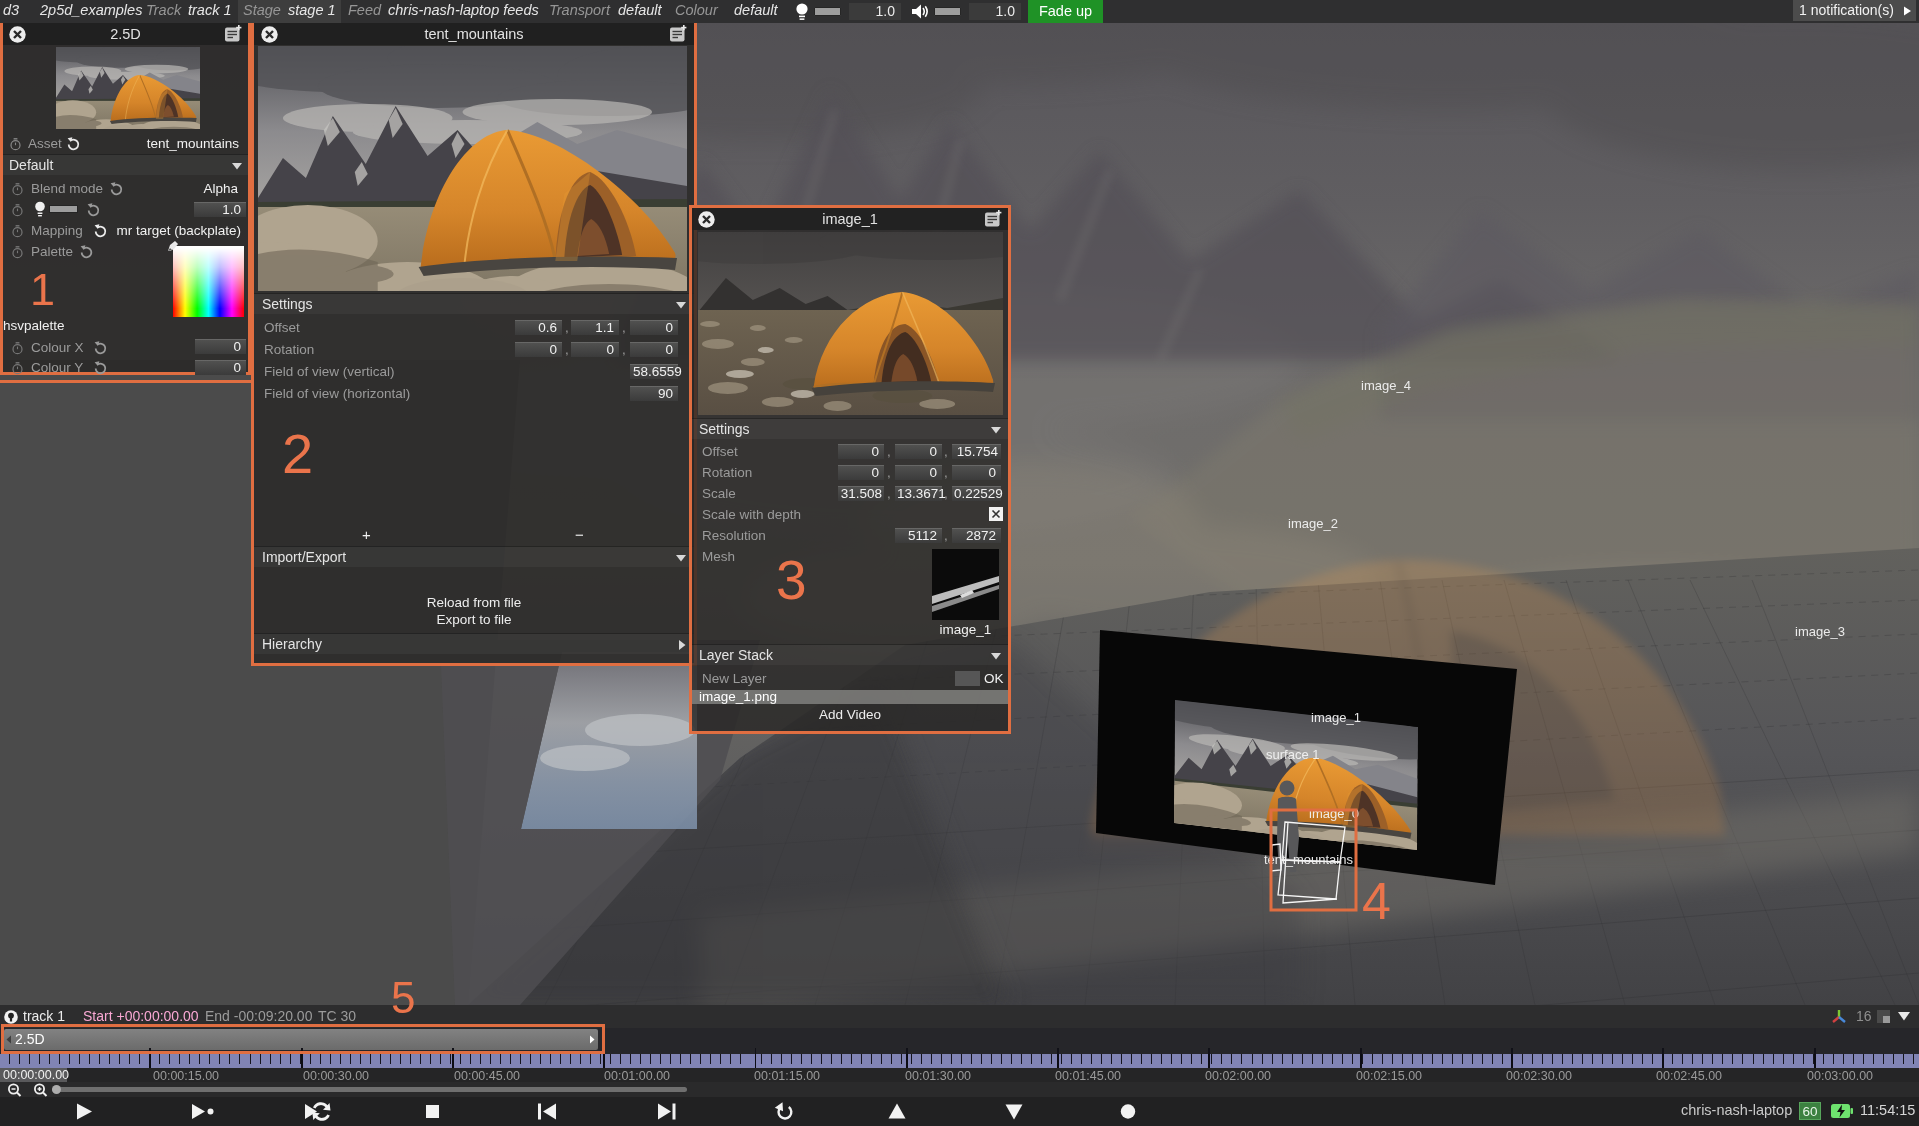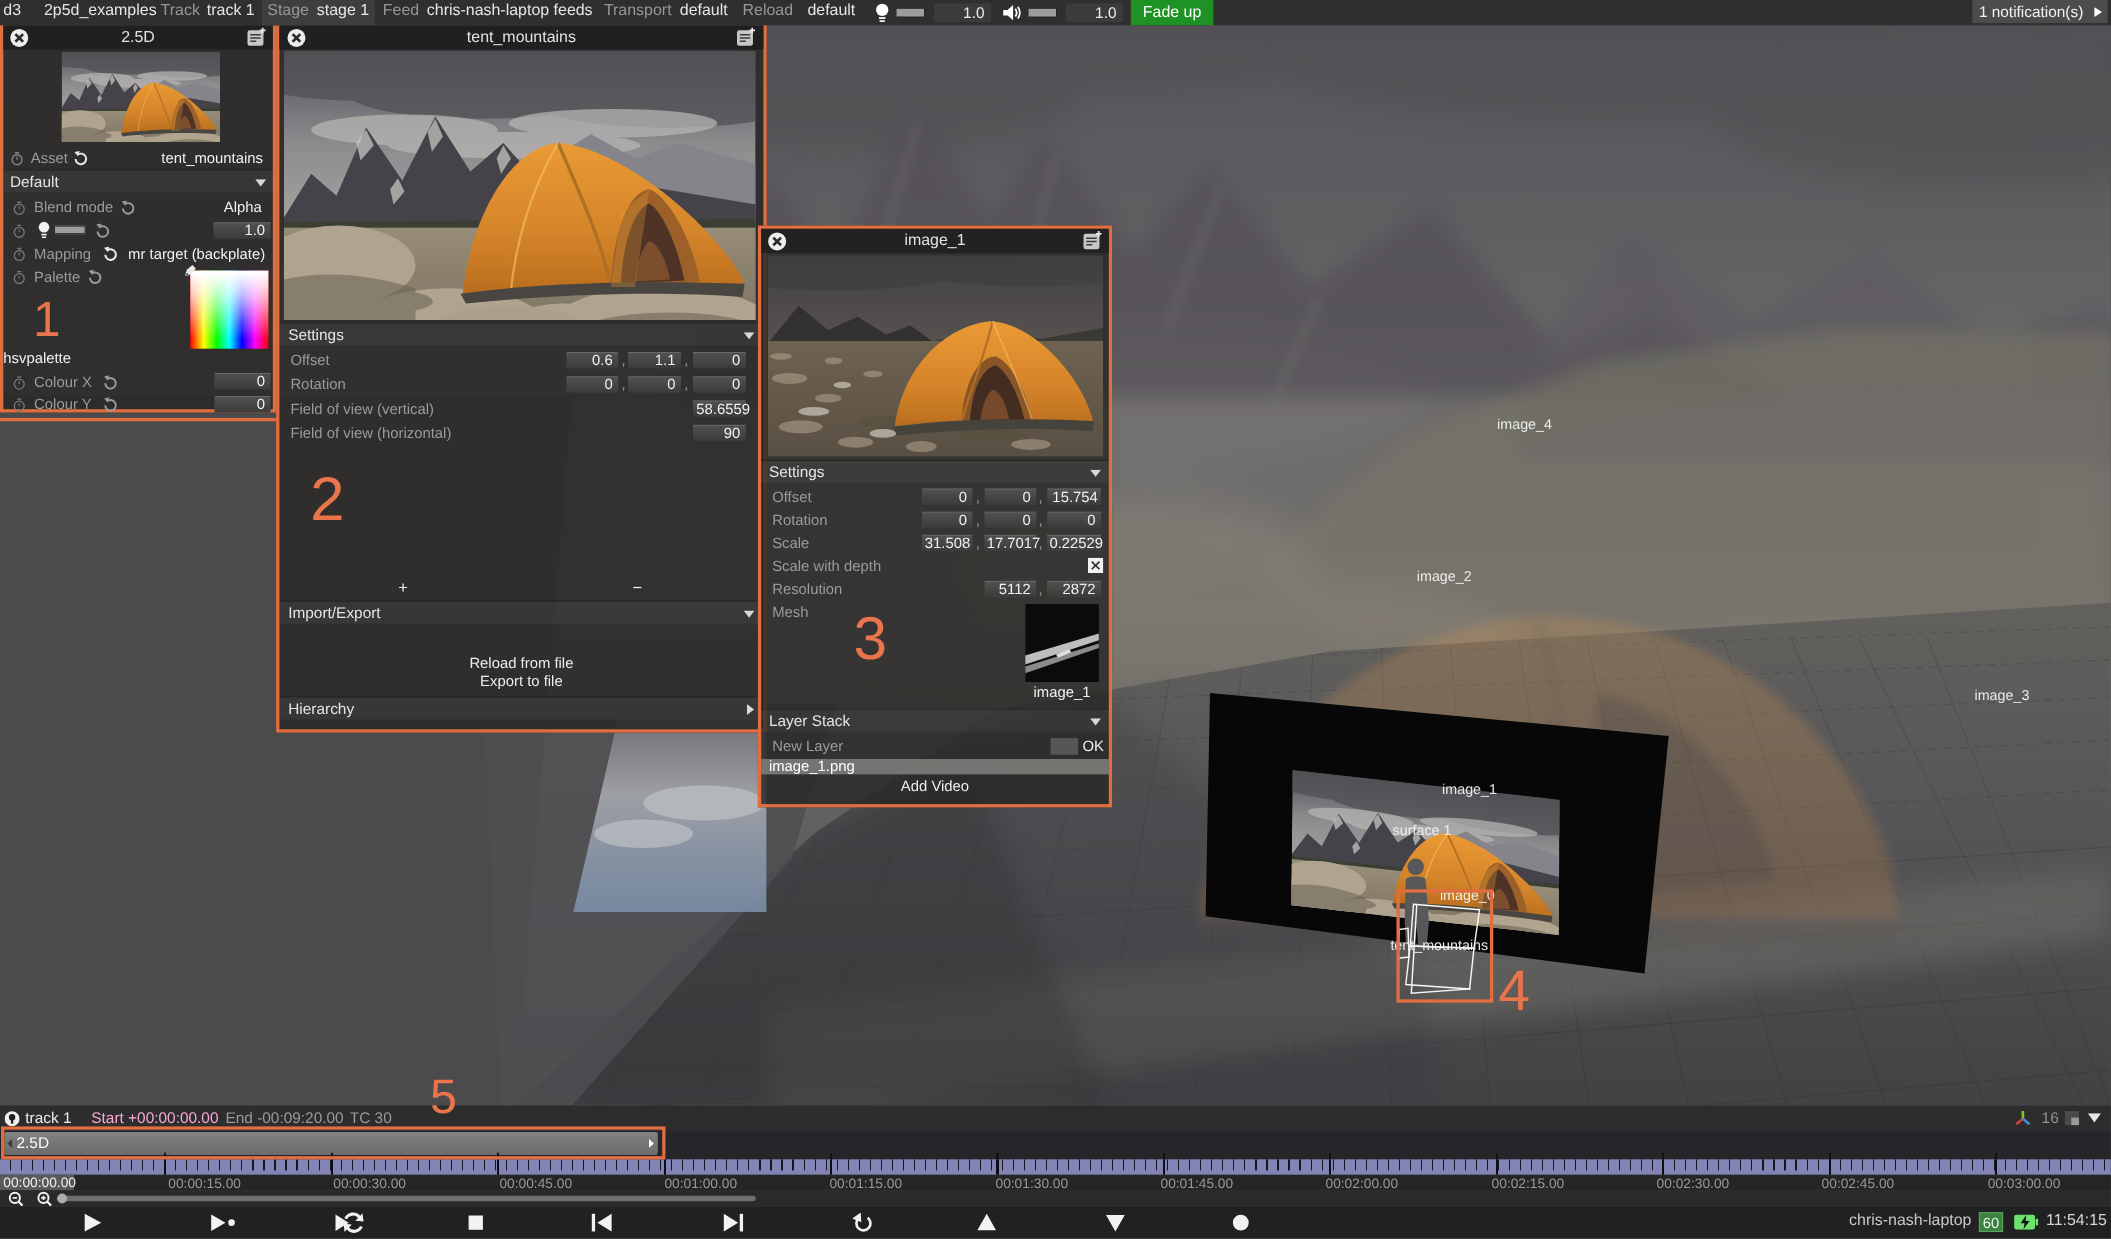--- a/index.html
+++ b/index.html
@@ -2,21 +2,21 @@
 <html><head>
 <meta charset="utf-8">
 <style>
 * { margin:0; padding:0; box-sizing:border-box; }
 html,body { width:1919px; height:1126px; overflow:hidden; background:#4b4b4b;
   font-family:"Liberation Sans", sans-serif; }
 .abs { position:absolute; }
 #stage { position:relative; width:1919px; height:1126px; }
 
 #topbar { position:absolute; left:0; top:0; width:1919px; height:23px; background:#2f2f30; z-index:50; }
-#topbar span { position:absolute; top:2px; font-size:14.5px; color:#e6e6e6; white-space:nowrap; }
+#topbar span { position:absolute; top:2px; font-size:14.5px; color:#e6e6e6; white-space:nowrap;font-style:italic; }
 #topbar span.g { color:#969696; }
 .tbox { position:absolute; top:3px; height:17px; background:#3b3b3b; color:#ececec;
   font-size:14px; text-align:right; padding:0 6px; line-height:17px; }
 
 .panel { position:absolute; border:3px solid #e06e41; z-index:40; }
 .ptitle { position:relative; height:22px; background:rgba(32,32,32,0.92); }
 .ptitle .t { position:absolute; width:100%; text-align:center; top:3px; font-size:14.5px; color:#e2e2e2; }
 .row { position:absolute; left:0; width:100%; height:21px; font-size:13.5px; color:#9b9b9b; }
 .row .rl { position:absolute; top:3px; white-space:nowrap; }
 .hdr { position:absolute; left:0; width:100%; height:21px; background:rgba(255,255,255,0.045);
@@ -333,21 +333,21 @@
  <span style="left:3px">d3</span>
  <span style="left:40px">2p5d_examples</span>
  <span class="g" style="left:146px">Track</span>
  <span style="left:188px">track 1</span>
  <span class="g" style="left:243px">Stage</span>
  <span style="left:288px">stage 1</span>
  <span class="g" style="left:348px">Feed</span>
  <span style="left:388px">chris-nash-laptop feeds</span>
  <span class="g" style="left:549px">Transport</span>
  <span style="left:618px">default</span>
- <span class="g" style="left:675px">Reload</span>
+ <span class="g" style="left:675px">Colour</span>
  <span style="left:734px">default</span>
  <svg class="abs" style="left:793px;top:2px" width="18" height="19" viewBox="0 0 18 19">
    <circle cx="9" cy="7" r="5.6" fill="#fff"></circle>
    <rect x="6" y="13.6" width="6" height="1.6" fill="#fff"></rect>
    <rect x="6.6" y="16.4" width="4.8" height="1.5" fill="#fff"></rect>
  </svg>
  <div class="abs" style="left:814px;top:7px;width:27px;height:9px;background:#9d9d9d;border:1px solid #262626;border-radius:1px"></div>
  <div class="tbox" style="left:849px;width:52px">1.0</div>
  <svg class="abs" style="left:911px;top:4px" width="18" height="15" viewBox="0 0 18 15">
    <polygon points="1,5 5,5 10,0.5 10,14.5 5,10 1,10" fill="#fff"></polygon>
@@ -598,21 +598,21 @@
   <div class="ibox" style="left:146px;top:3px;width:46px">0</div>
         <span class="comma" style="left:195px;top:3px">,</span>
   <div class="ibox" style="left:203px;top:3px;width:47px">0</div>
         <span class="comma" style="left:252px;top:3px">,</span>
   <div class="ibox" style="left:260px;top:3px;width:49px">0</div>
  </div>
  <div class="row" style="top:275px">
         <span class="rl" style="left:10px">Scale</span>
   <div class="ibox" style="left:146px;top:3px;width:46px;padding:0 2px">31.508</div>
         <span class="comma" style="left:195px;top:3px">,</span>
-  <div class="ibox" style="left:203px;top:3px;width:47px;padding:0 2px">17.7017</div>
+  <div class="ibox" style="left:203px;top:3px;width:47px;padding:0 2px">13.3671</div>
         <span class="comma" style="left:252px;top:3px">,</span>
   <div class="ibox" style="left:260px;top:3px;width:49px;padding:0 2px">0.22529</div>
  </div>
  <div class="row" style="top:296px">
         <span class="rl" style="left:10px">Scale with depth</span>
   <svg class="rl" style="left:297px;top:3px" width="14" height="14" viewBox="0 0 14 14">
           <rect x="0" y="0" width="14" height="14" fill="#f2f2f2"></rect>
           <path d="M3.5,3.5 L10.5,10.5 M10.5,3.5 L3.5,10.5" stroke="#333" stroke-width="1.6"></path>
         </svg>
  </div>

